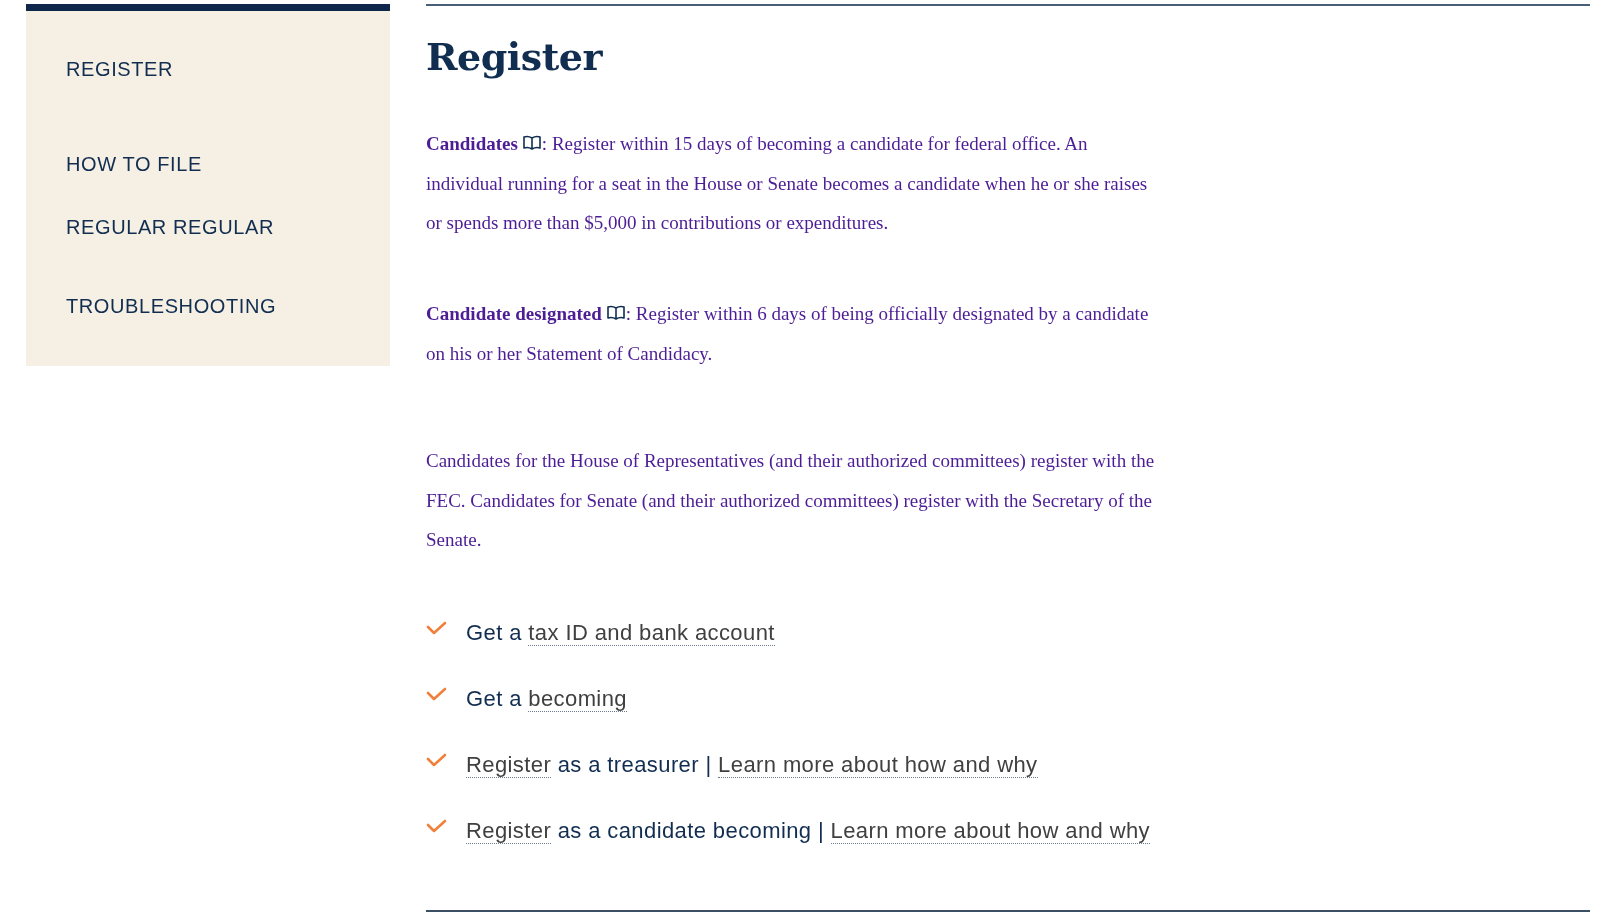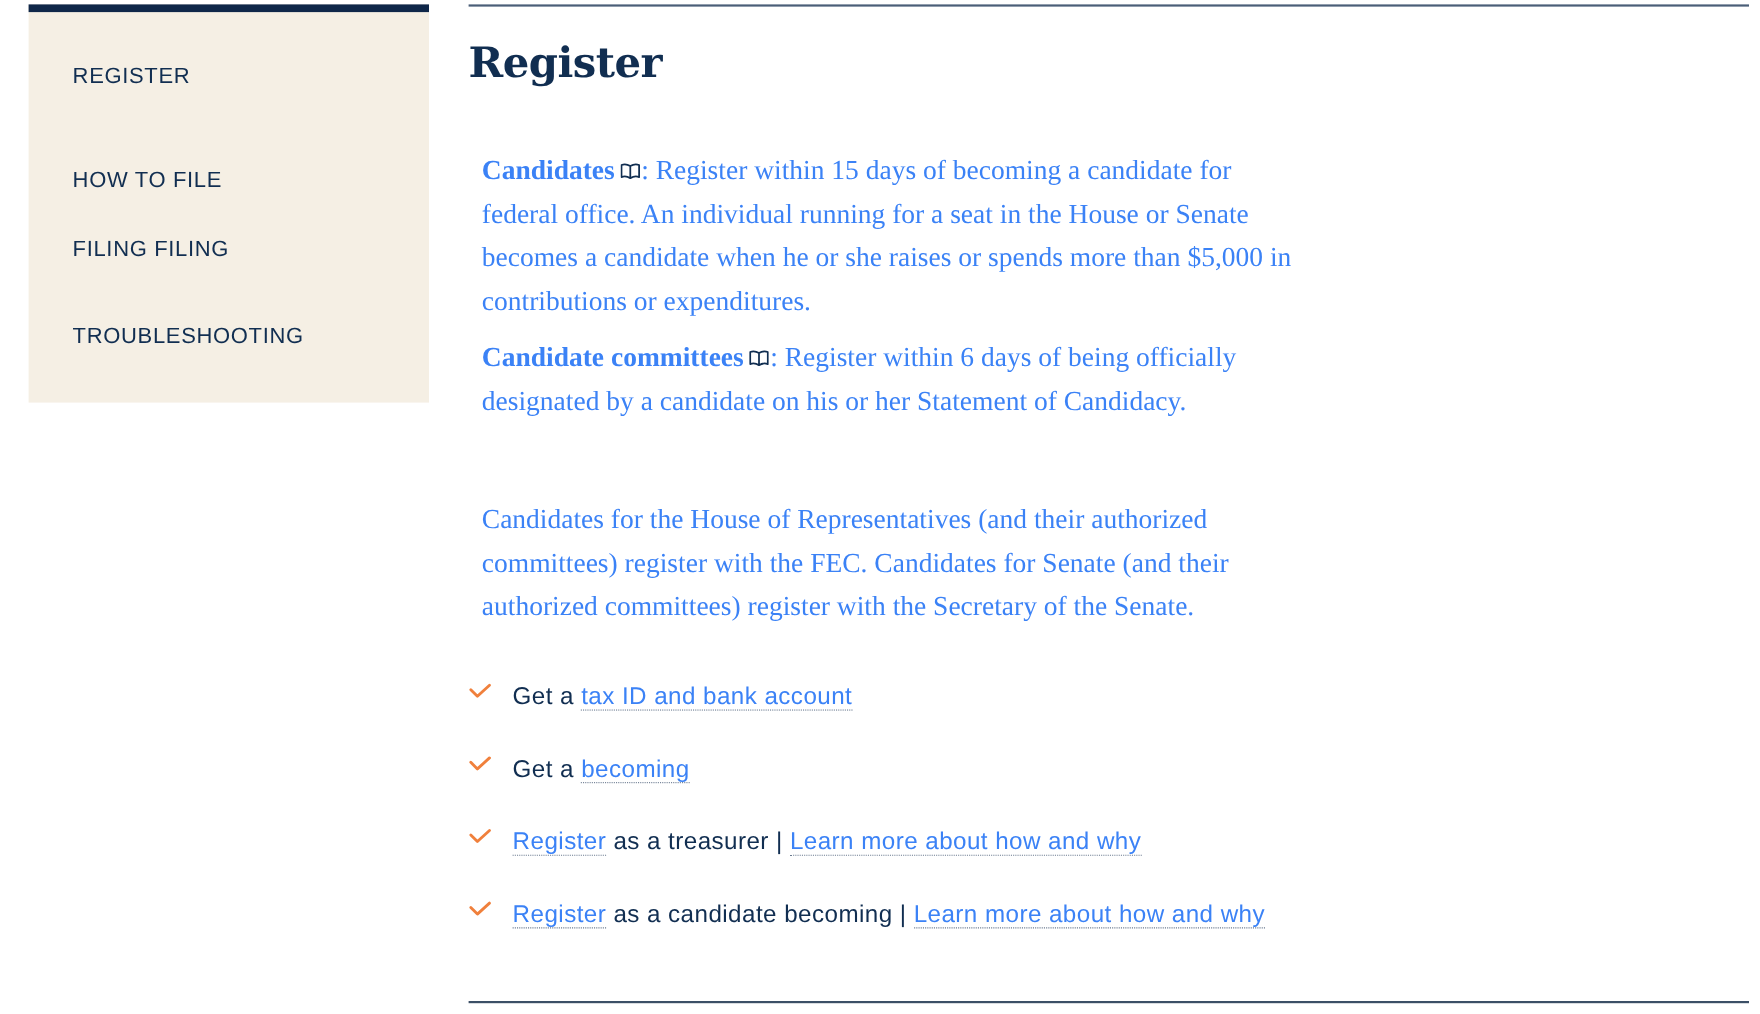--- a/index.html
+++ b/index.html
@@ -19,59 +19,59 @@
   }
   .main { position: absolute; left: 426px; top: 0; width: 1164px; }
   .rule-top { position: absolute; left: 0; top: 4px; width: 1164px; height: 2px; background: #4a5e77; }
   .rule-bottom { position: absolute; left: 0; top: 910px; width: 1164px; height: 2px; background: #3c4f66; }
   h1 {
     position: absolute; left: 0; top: 34px; margin: 0;
     font-family: "DejaVu Serif", serif; font-weight: bold; font-size: 38px; color: #112e51;
     letter-spacing: -0.5px;
   }
   .para {
-    position: absolute; left: 0; width: 740px; margin: 12px;
-    font-family: "Liberation Serif", serif; font-size: 25px; line-height: 39.5px; color: #3b82f6;
+    position: absolute; left: 0; width: 740px; margin: 0;
+    font-family: "Liberation Serif", serif; font-size: 19px; line-height: 39.5px; color: #4c1d95;
   }
   .para b { font-weight: bold; }
   .book { display: inline-block; width: 18px; height: 16px; vertical-align: -1px; margin: 0 1px 0 5px; }
   .checklist { position: absolute; left: 0; top: 620px; list-style: none; margin: 0; padding: 0; }
   .checklist li {
     position: absolute; left: 0; white-space: nowrap;
     font-family: "Liberation Sans", sans-serif; font-size: 22px; color: #112e51; letter-spacing: 0.4px;
   }
   .check { position: absolute; left: 0; top: 0; width: 22px; height: 18px; }
   .item-text { position: absolute; left: 40px; top: 0; }
-  a.lnk { color: #3b82f6; text-decoration: none; border-bottom: 1px dotted #6b7b90; margin-top: 25px; }
+  a.lnk { color: #404040; text-decoration: none; border-bottom: 1px dotted #6b7b90; margin-top: 25px; }
 </style>
 </head>
 <body>
 
 <nav class="sidebar">
   <ul>
     <li style="top:47px">REGISTER</li>
     <li style="top:142px">HOW TO FILE</li>
-    <li style="top:205px">FILING FILING</li>
+    <li style="top:205px">REGULAR REGULAR</li>
     <li style="top:284px">TROUBLESHOOTING</li>
   </ul>
 </nav>
 
 <main class="main">
   <div class="rule-top"></div>
 
   <h1>Register</h1>
 
   <p class="para" style="top:124px">
     <b>Candidates</b><svg class="book" viewBox="0 0 18 16">
         <path d="M1 2 L1 13 Q5 11.5 9 14 Q13 11.5 17 13 L17 2 Q13 0.5 9 3 Q5 0.5 1 2 Z M9 3 L9 14" fill="none" stroke="#112e51" stroke-width="1.6" stroke-linejoin="round"></path>
       </svg><span>: Register within 15 days of becoming a candidate for federal office. An individual running for a seat in the House or Senate becomes a candidate when he or she raises or spends more than $5,000 in contributions or expenditures.</span>
   </p>
 
   <p class="para" style="top:294px">
-    <b>Candidate committees</b><svg class="book" viewBox="0 0 18 16">
+    <b>Candidate designated</b><svg class="book" viewBox="0 0 18 16">
         <path d="M1 2 L1 13 Q5 11.5 9 14 Q13 11.5 17 13 L17 2 Q13 0.5 9 3 Q5 0.5 1 2 Z M9 3 L9 14" fill="none" stroke="#112e51" stroke-width="1.6" stroke-linejoin="round"></path>
       </svg><span>: Register within 6 days of being officially designated by a candidate on his or her Statement of Candidacy.</span>
   </p>
 
   <p class="para" style="top:441px">Candidates for the House of Representatives (and their authorized committees) register with the FEC. Candidates for Senate (and their authorized committees) register with the Secretary of the Senate.</p>
 
   <ul class="checklist">
     <li style="top:0px">
       <svg class="check" viewBox="0 0 22 18">
           <path d="M2 7 L8 13 L19 3" fill="none" stroke="#f0803c" stroke-width="2.6" stroke-linecap="round" stroke-linejoin="round"></path>

